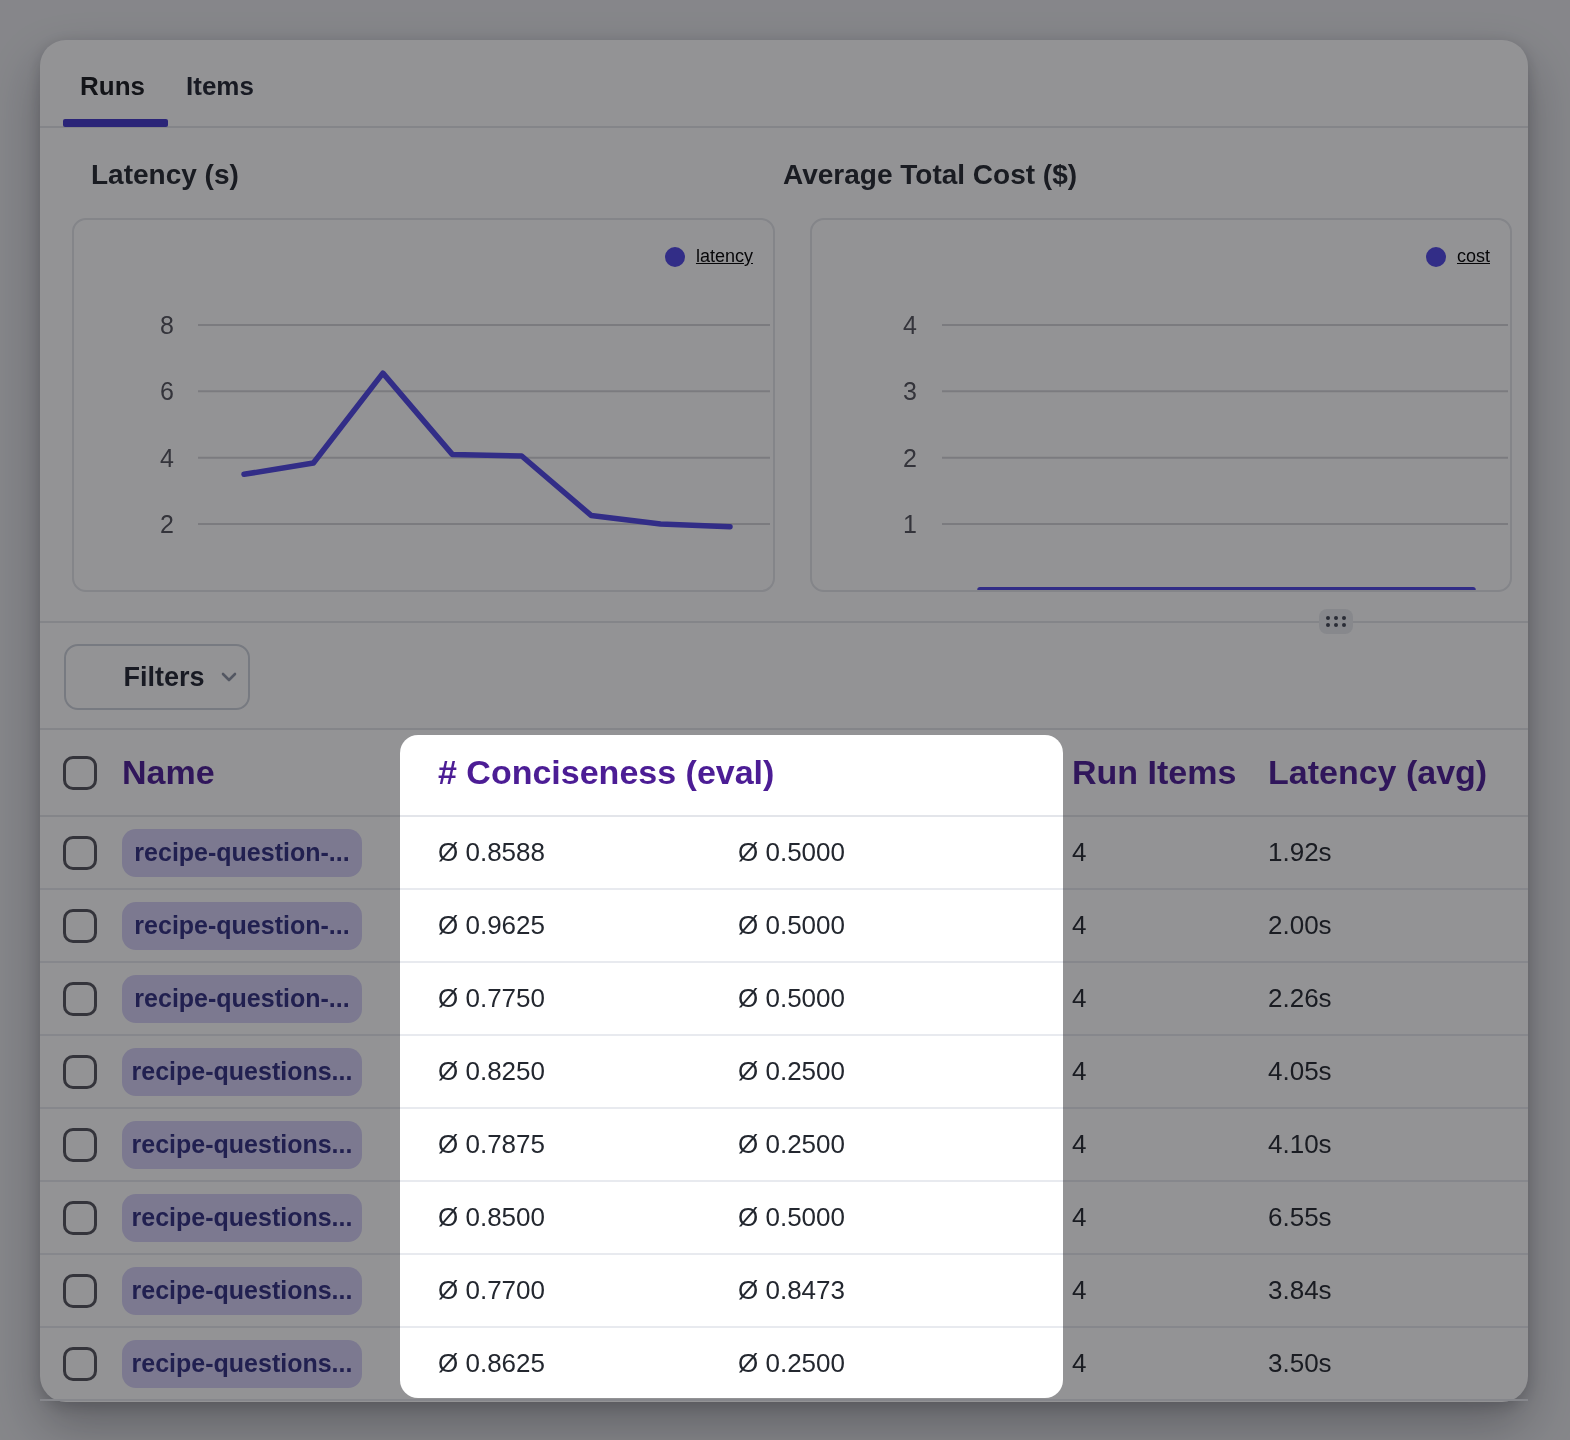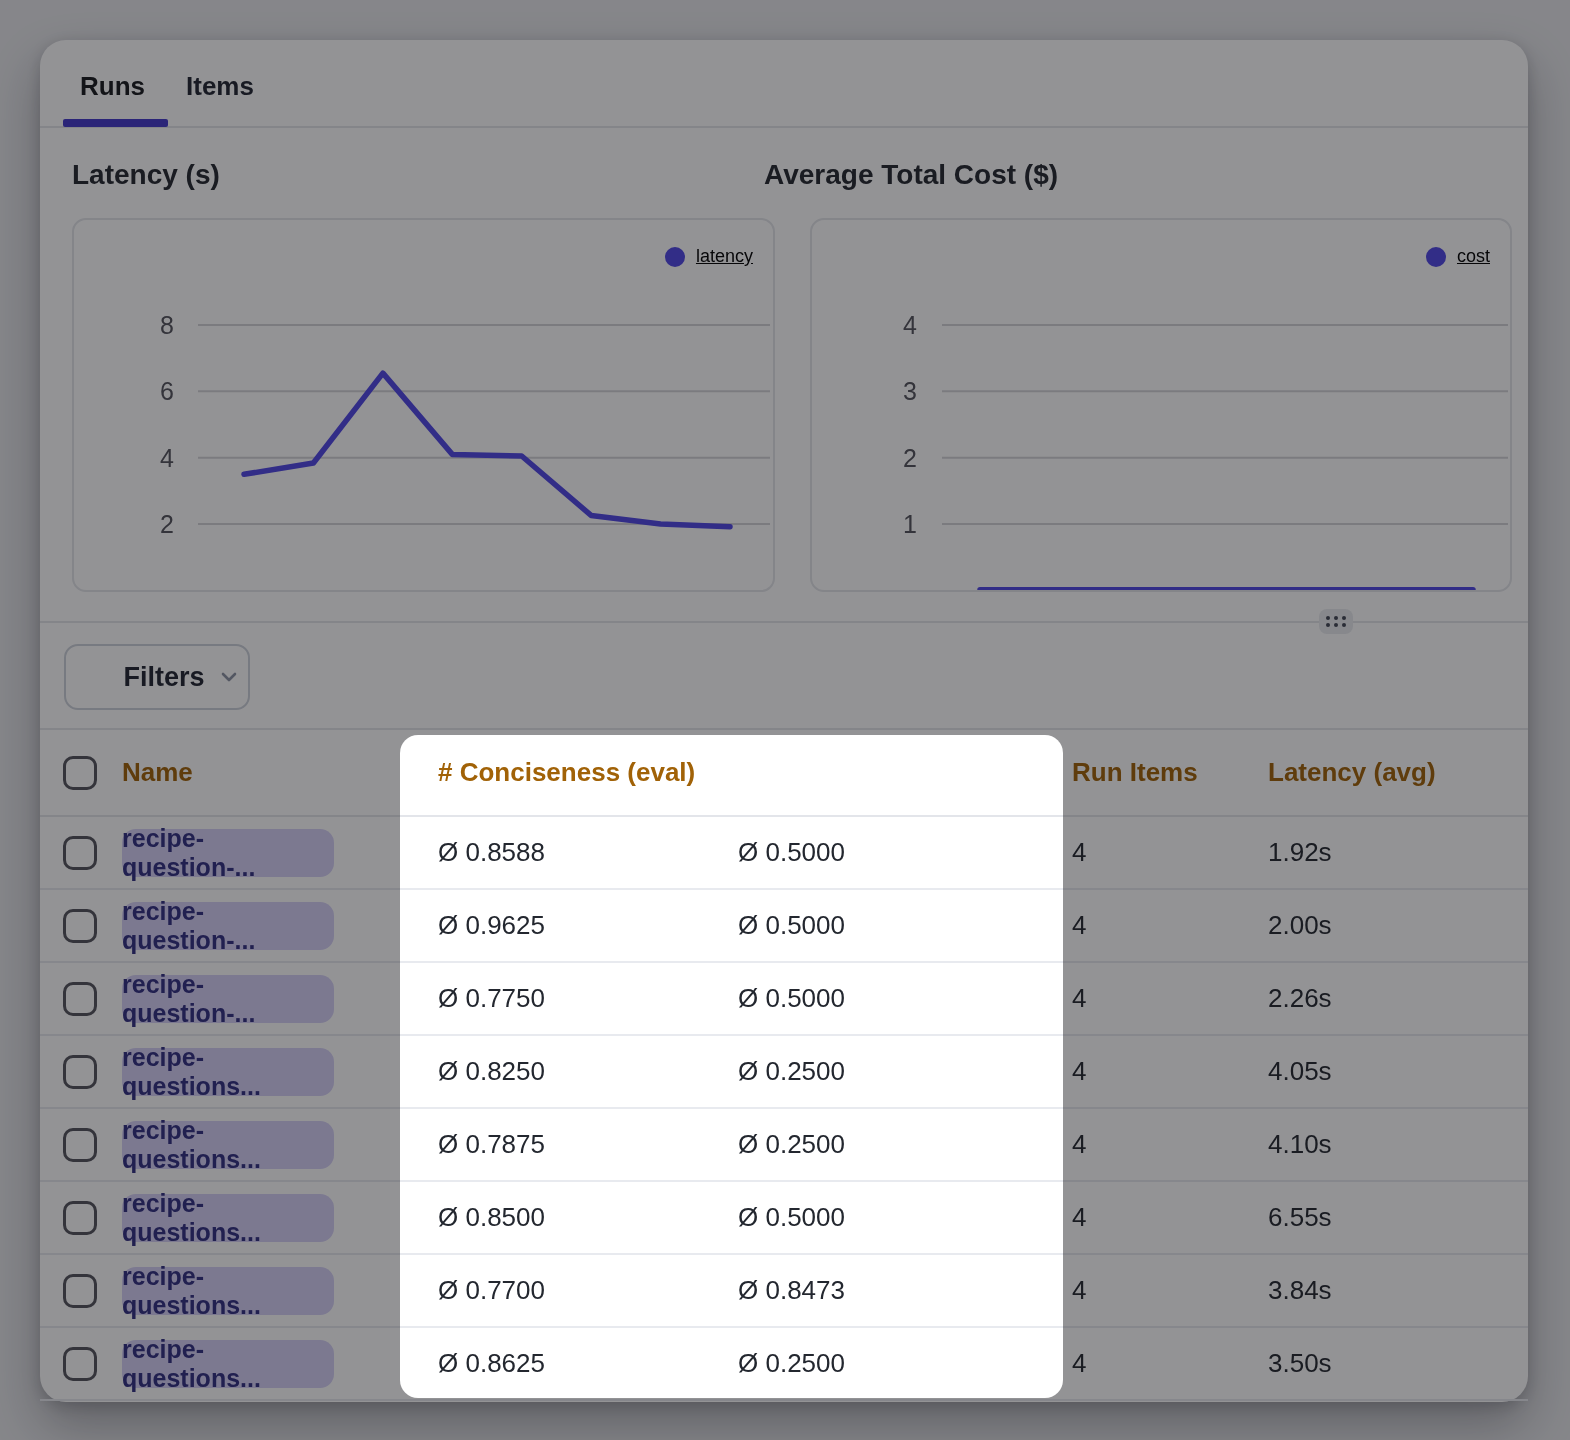--- a/index.html
+++ b/index.html
@@ -11,21 +11,21 @@
   .page{position:relative; width:1570px; height:1440px; background:#e7e8eb; overflow:hidden;}
   .card{position:absolute; left:40px; top:40px; width:1488px; height:1362px; background:#ffffff;
         border-radius:26px; box-shadow:0 24px 50px rgba(15,15,25,.30), 0 4px 14px rgba(15,15,25,.18);}
   
   .tabbar{position:absolute; left:0; top:0; width:100%; height:88px; border-bottom:2px solid var(--border);}
   .tab{position:absolute; top:31px; font-size:26px; font-weight:600; color:#16181d; cursor:pointer;}
   .tab.runs{left:40px;}
   .tab.items{left:146px; color:#1f2430;}
   .tab-underline{position:absolute; left:23px; top:79px; width:105px; height:8px; background:var(--accent-dark); border-radius:2px;}
   
-  .chart-title{position:absolute; top:119px; font-size:28px; font-weight:700; color:#23272f;}
+  .chart-title{position:absolute; top:119px; font-size:28px; font-weight:700; color:#23272f;margin-left:19px;}
   .chart-title.t1{left:32px;}
   .chart-title.t2{left:724px;text-align:right;}
   .chart-card{position:absolute; top:178px; height:374px; border:2px solid var(--border); border-radius:14px; background:#fff;}
   .chart-card.c1{left:32px; width:703px;}
   .chart-card.c2{left:770px; width:702px;}
   .chart-card svg{position:absolute; left:0; top:0;}
   .legend{position:absolute; top:26px; right:20px; display:flex; align-items:center; gap:11px;}
   .legend .dot{width:20px; height:20px; border-radius:50%; background:var(--accent);}
   .legend .lab{font-size:18px; color:#000000;text-decoration:underline;}
   .section-divider{position:absolute; left:0; top:581px; width:100%; height:0; border-top:2px solid var(--border);}
@@ -36,25 +36,25 @@
   
   .filters-btn{position:absolute; left:24px; top:604px; width:186px; height:66px; border:2px solid #cdd2da;
         border-radius:14px; background:#fff; display:flex; align-items:center; justify-content:center; gap:14px; cursor:pointer;padding-left:48px;}
   .filters-btn .flab{font-size:27px; font-weight:600; color:#1f2430;}
   .chev{width:20px; height:20px;}
   
   .table{position:absolute; left:0; top:688px; width:100%; border-top:2px solid var(--border);}
   .thead{position:relative; height:87px; border-bottom:2px solid var(--border);}
   .trow{position:relative; height:73px; border-bottom:2px solid #e8eaef; cursor:pointer;}
   .cell{position:absolute; top:0; height:100%; display:flex; align-items:center; font-size:26px; color:#23272f;}
-  .hcell{position:absolute; top:0; height:100%; display:flex; align-items:center; font-size:26px; font-weight:600; color:#a16207;}
+  .hcell{position:absolute; top:0; height:100%; display:flex; align-items:center; font-size:34px; font-weight:600; color:#4c1d95;}
   .col-check{left:23px;} .col-name{left:82px;} .col-conc{left:370px;margin-left:28px;} .col-diet{left:698px;}
   .col-runitems{left:1032px;} .col-latency{left:1228px;}
   .checkbox{width:34px; height:34px; border:3px solid #52525b; border-radius:10px; background:transparent; cursor:pointer;}
-  .badge{display:flex; align-items:center; justify-content:center; width:212px; height:48px; background:var(--badge-bg);
+  .badge{display:flex; align-items:center; justify-content:center; width:240px; height:48px; background:var(--badge-bg);
          border-radius:14px; font-size:25px; font-weight:700; color:var(--badge-text); cursor:pointer;}
   
   .spotlight{position:absolute; left:400px; top:735px; width:663px; height:663px; border-radius:18px;
              box-shadow:0 0 0 3000px var(--dim); pointer-events:none; z-index:50;}
 </style>
 </head>
 <body>
 
 <div class="page">
   <div class="card">

